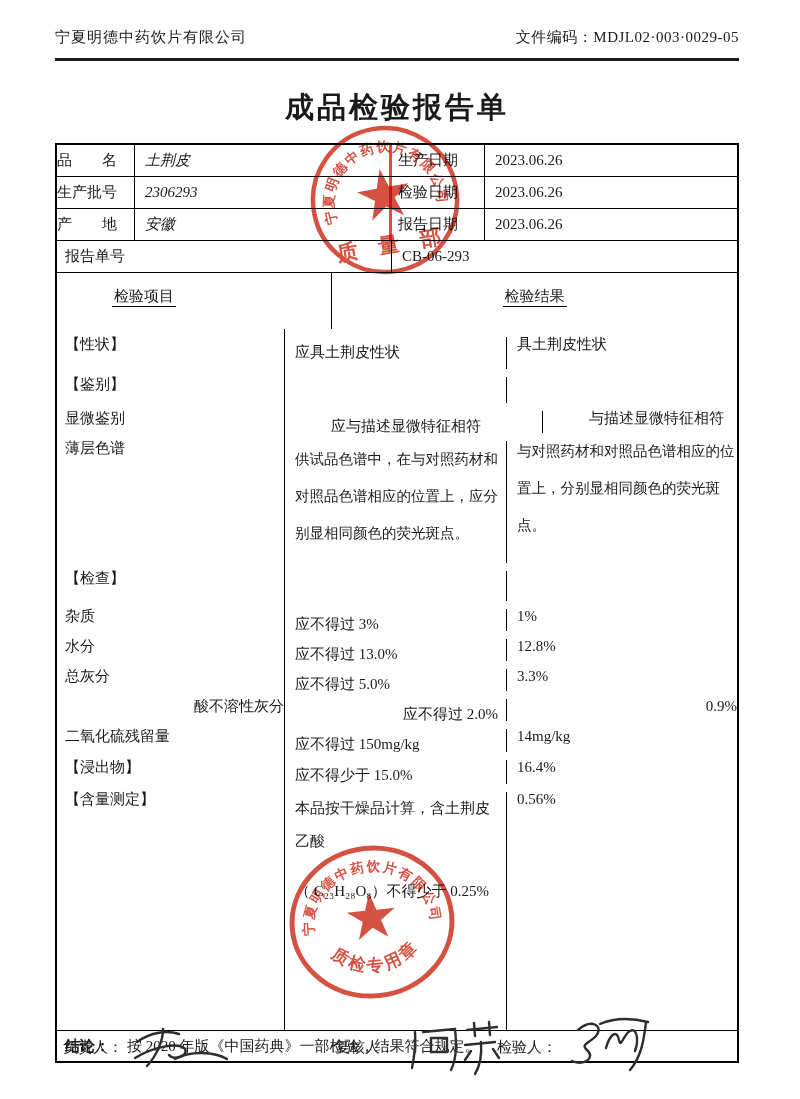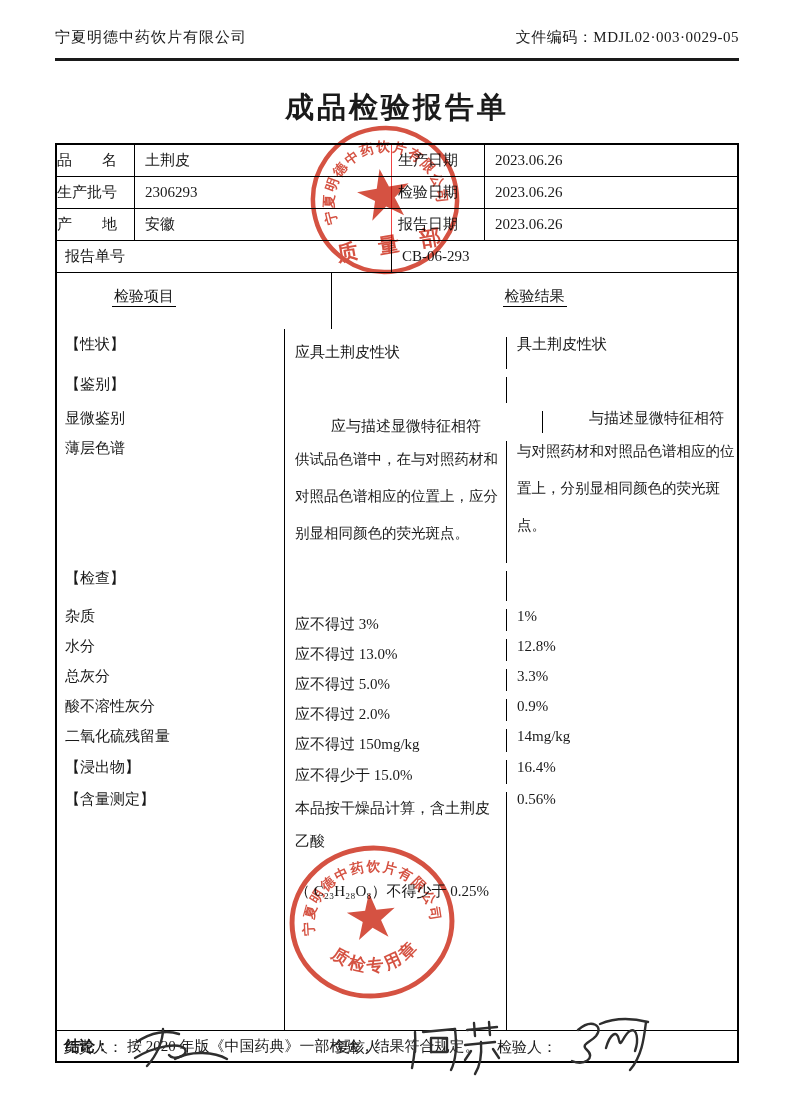--- a/index.html
+++ b/index.html
@@ -12,21 +12,21 @@
   .hdr .code { letter-spacing:0.5px; }
   .rule { position:absolute; left:55px; top:58px; width:684px; height:3px; background:#1a1a1a; }
 
   .title { position:absolute; left:55px; top:88px; width:684px; text-align:center; font-size:29px; font-weight:bold; letter-spacing:3px; }
 
   
   .doc { position:absolute; left:55px; top:143px; width:684px; border:2px solid #000; background:transparent; }
   .irow { display:flex; height:32px; border-bottom:1px solid #000; font-size:15px; }
   .irow > div { display:flex; align-items:center; }
   .ca { width:78px;  border-right:1px solid #000; padding-left:0; }
-  .cb { width:257px; border-right:1px solid #ef4444; padding-left:10px; }
+  .cb { width:257px; border-right:3px solid #ef4444; padding-left:10px;font-style:italic; }
   .cc { width:93px;  border-right:1px solid #000; padding-left:6px; }
   .cd { flex:1; padding-left:10px; }
   .ca2 { width:335px; border-right:1px solid #000; padding-left:8px; }
   .cd2 { flex:1; padding-left:10px; }
 
   
   .mhead { display:flex; height:56px; font-size:15px;margin-left:47px; }
   .mhead > div { padding-top:14px; }
   .mh1 { width:228px; border-right:1px solid #000; padding-left:8px; }
   .mh2 { width:222px; border-right:1px solid #000; text-align:center; }
@@ -142,21 +142,21 @@
       <div class="mc2">应不得过 13.0%</div>
       <div class="mc3">12.8%</div>
     </div>
 
     <div class="mrow" style="height: 30px;">
       <div class="mc1">总灰分</div>
       <div class="mc2">应不得过 5.0%</div>
       <div class="mc3">3.3%</div>
     </div>
 
-    <div class="mrow" style="height: 30px;">
+    <div class="mrow" style="height: 30px; text-align: right;">
       <div class="mc1">酸不溶性灰分</div>
       <div class="mc2">应不得过 2.0%</div>
       <div class="mc3">0.9%</div>
     </div>
 
     <div class="mrow" style="height: 31px;">
       <div class="mc1">二氧化硫残留量</div>
       <div class="mc2">应不得过 150mg/kg</div>
       <div class="mc3">14mg/kg</div>
     </div>

